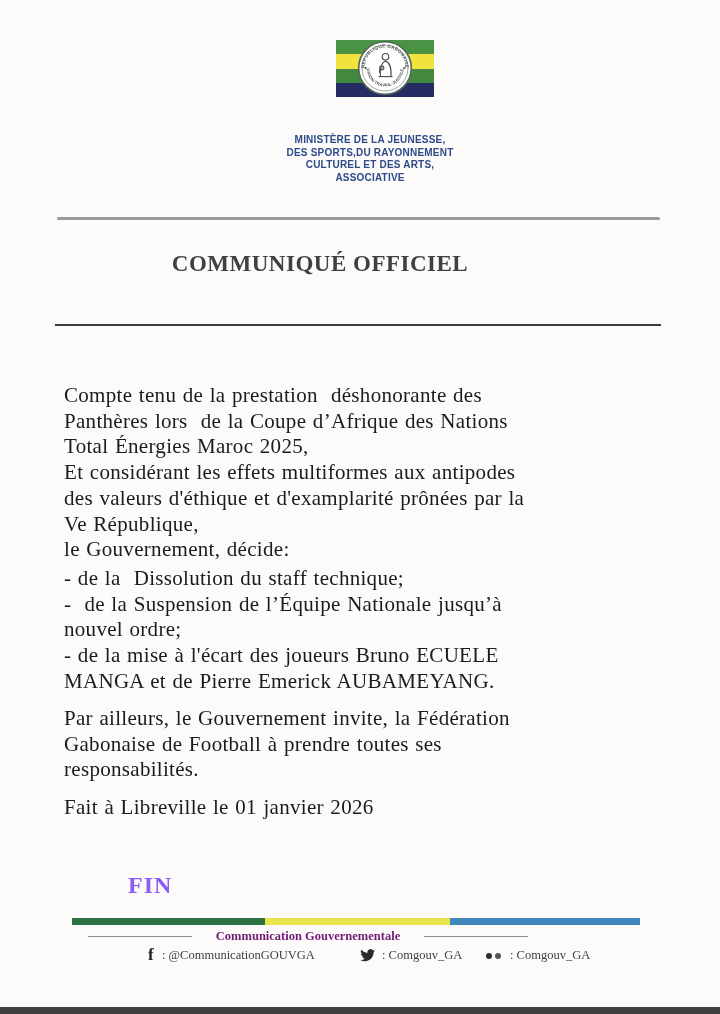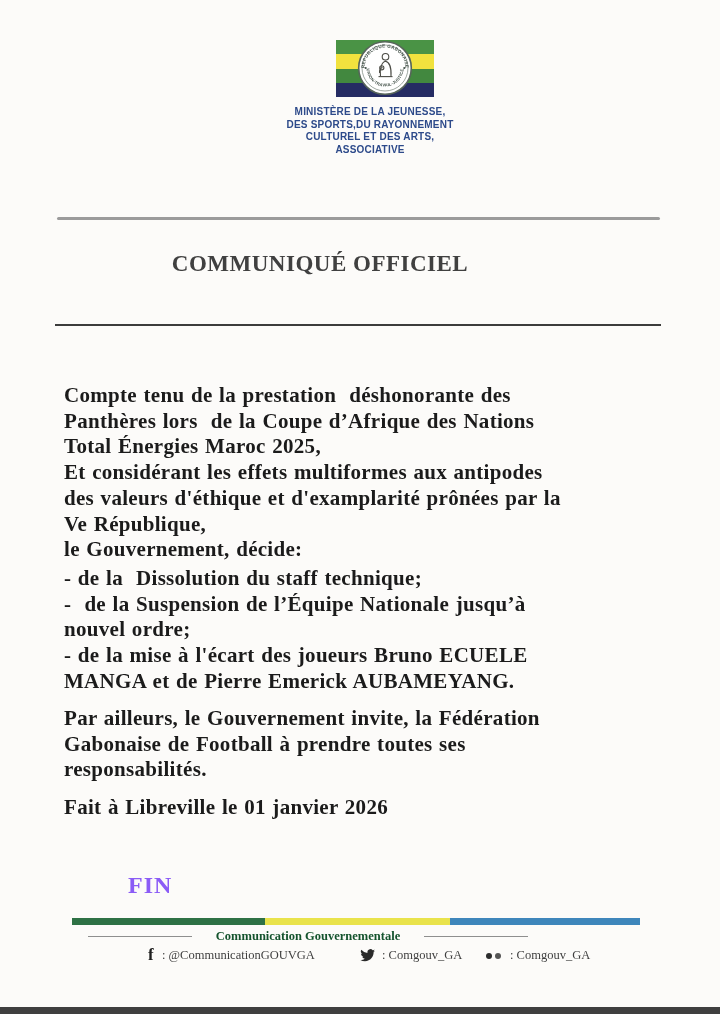--- a/index.html
+++ b/index.html
@@ -19,36 +19,36 @@
   }
   .ministry div{white-space:pre;}
   
   .rule-top{position:absolute;left:57px;top:217px;width:603px;height:3px;background:#9b9b9b;border-radius:2px;}
   .rule-bottom{position:absolute;left:55px;top:324px;width:606px;height:2px;background:#3c3c3c;}
   .doc-title{
     position:absolute;left:60px;top:251px;width:520px;text-align:center;
     font-size:23px;font-weight:bold;letter-spacing:.5px;color:#404040;
   }
   
-  .bodyblock{position:absolute;left:64px;font-size:21px;font-weight:bold;color:#1b1b1b;
+  .bodyblock{position:absolute;left:64px;font-size:21px;font-weight:normal;color:#1b1b1b;
     letter-spacing:.3px;word-spacing:1px;}
   .bodyline{line-height:25.7px;white-space:pre;}
   .p1{top:383px;}
   .plist{top:566px;}
   .p2{top:706px;}
   .pdate{top:795px;}
   .fin{position:absolute;left:84px;top:872px;font-size:24px;font-weight:bold;letter-spacing:1px;color:#8b5cf6;margin-left:44px;}
   
   .stripe{position:absolute;left:72px;top:918px;width:568px;height:6.5px;display:flex;}
   .stripe .seg1{width:34%;}
   .stripe .seg2{width:32.5%;}
   .stripe .seg3{width:33.5%;}
   .commrow{position:absolute;left:88px;top:929px;width:440px;display:flex;align-items:center;}
   .commrow .hline{flex:1;height:1.5px;background:#8f8f8f;}
-  .commrow .lbl{margin:0 24px;font-size:12.5px;font-weight:bold;color:#14532d;white-space:nowrap;}
+  .commrow .lbl{margin:0 24px;font-size:12.5px;font-weight:bold;color:#701a75;white-space:nowrap;}
   .socialrow{position:absolute;left:0;top:946px;width:720px;height:20px;font-size:12.5px;color:#3f3f3f;}
   .socialrow .handle{position:absolute;top:2px;white-space:pre;}
   .fb-icon{position:absolute;left:148px;top:0;font-family:"Liberation Serif",serif;
     font-weight:900;font-size:17px;color:#1e1e1e;line-height:18px;}
   .tw-icon{position:absolute;left:360px;top:3px;}
   .flickr-icon{position:absolute;left:486px;top:7px;display:flex;gap:3px;}
   .flickr-icon i{display:block;width:6px;height:6px;border-radius:50%;}
   .emailrow{position:absolute;left:0;top:963px;width:720px;height:22px;font-size:12.5px;color:#3f3f3f;}
   .env-icon{position:absolute;left:243px;top:2px;}
   .email-text{position:absolute;left:272px;top:4px;white-space:pre;}
@@ -83,21 +83,21 @@
     <circle cx="47.3" cy="28" r="1.1" fill="#44524a"></circle>
     <g stroke="#4c4c46" stroke-width="1.1" fill="none">
       <circle cx="28.5" cy="16.8" r="3.3"></circle>
       <path d="M23.5,36 C22.5,28 25,21.8 28.5,21.2 C32,21.8 34.5,27 34,36"></path>
       <circle cx="24.8" cy="27.8" r="2.1"></circle>
       <path d="M22.6,33 C22.1,29.6 23.6,27.6 25.6,27.6"></path>
       <path d="M21.5,36.6 L35.5,36.6"></path>
     </g>
   </svg>
 
-  <div class="ministry" style="color: rgb(45, 74, 138);">
+  <div class="ministry" style="color: rgb(45, 74, 138); margin-top: 28px;">
     <div>MINISTÈRE DE LA JEUNESSE,</div>
     <div>DES SPORTS,DU RAYONNEMENT</div>
     <div>CULTUREL ET DES ARTS,</div>
     <div>ASSOCIATIVE</div>
   </div>
 
   <div class="rule-top"></div>
   <div class="doc-title">COMMUNIQUÉ OFFICIEL</div>
   <div class="rule-bottom"></div>
 

